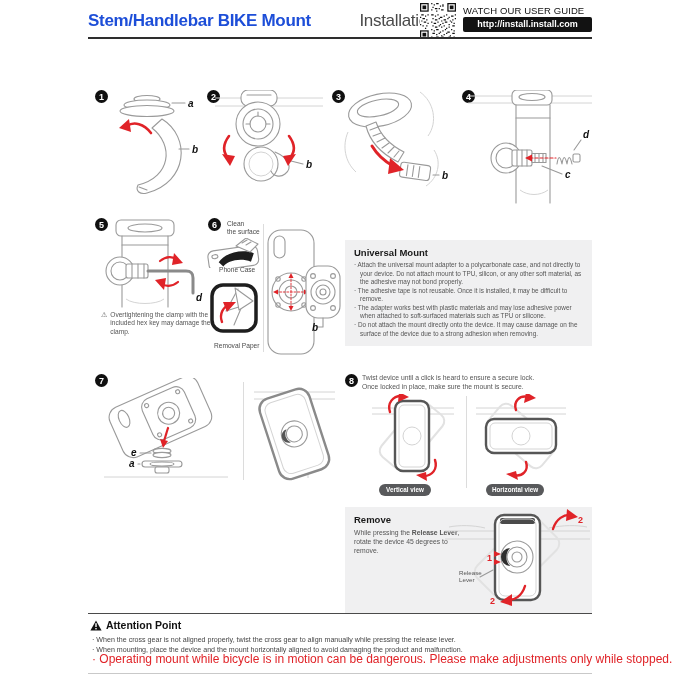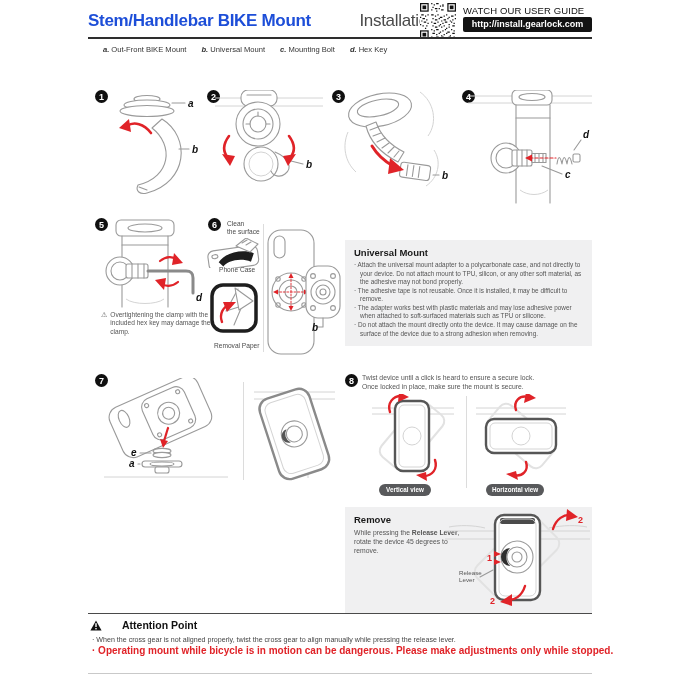--- a/index.html
+++ b/index.html
@@ -49,25 +49,25 @@
   
   .s8text{left:362px;top:374px;font-size:6.8px;color:#555;line-height:8.6px;}
   .pill{background:#58595b;color:#fff;border-radius:6.5px;font-size:6.3px;font-weight:700;
     text-align:center;line-height:12px;height:12px;}
   
   .removebox{left:345px;top:507px;width:247px;height:106px;}
   .rm-text{font-size:6.8px;color:#555;line-height:9px;width:108px;}
   
   .att-rule-top{left:88px;top:613px;width:504px;height:1px;background:#4a4a4a;}
   .att-rule-bot{left:88px;top:673px;width:504px;height:1px;background:#c9c9c9;}
-  .att-title{left:90px;top:619px;display:flex;align-items:center;gap:20px;
+  .att-title{left:90px;top:619px;display:flex;align-items:center;gap:4px;
     font-size:10.5px;font-weight:800;color:#111;}
   .att-bullets{left:92px;top:636px;font-size:7.1px;color:#454545;line-height:9.6px;}
   .att-bullets div::before{content:"· ";}
-  .att-red{color:#e02328;font-weight:700;font-size:10px;}
+  .att-red{color:#e02328;font-weight:400;font-size:12px;}
   .att-red::before{content:"· ";}
 </style>
 </head>
 <body>
 
 <div class="abs title"><b>Stem/Handlebar BIKE Mount</b><span> Installation</span></div>
 
 <svg class="abs qr" width="36" height="36" viewBox="0 0 29 29">
   <rect x="0" y="0" width="29" height="29" fill="#fff"></rect>
   <g fill="#111">
@@ -77,30 +77,24 @@
     <rect x="1" y="1" width="5" height="5" fill="#fff"></rect>
       <rect x="23" y="1" width="5" height="5" fill="#fff"></rect>
       <rect x="1" y="23" width="5" height="5" fill="#fff"></rect>
     <rect x="2" y="2" width="3" height="3"></rect>
       <rect x="24" y="2" width="3" height="3"></rect>
       <rect x="2" y="24" width="3" height="3"></rect>
     <path d="M9 0h1v1h-1z M11 1h1v1h-1z M13 0h2v1h-2z M16 2h1v1h-1z M18 1h1v2h-1z M10 3h1v1h-1z M12 4h2v1h-2z M15 4h1v1h-1z M17 5h2v1h-2z M9 5h1v1h-1z M13 6h1v1h-1z M1 9h2v1h-2z M4 10h1v1h-1z M6 9h1v1h-1z M0 11h1v1h-1z M2 12h2v1h-2z M5 13h1v1h-1z M1 14h1v1h-1z M3 15h2v1h-2z M6 16h1v1h-1z M0 17h1v1h-1z M2 18h1v1h-1z M5 18h1v1h-1z M4 20h1v1h-1z M9 9h2v1h-2z M12 10h1v1h-1z M14 9h1v1h-1z M16 11h2v1h-2z M19 10h1v1h-1z M21 9h1v1h-1z M23 11h1v1h-1z M25 10h2v1h-2z M28 9h1v1h-1z M10 12h1v1h-1z M12 13h2v1h-2z M15 12h1v1h-1z M17 14h1v1h-1z M19 13h2v1h-2z M22 12h1v1h-1z M24 14h1v1h-1z M26 13h1v1h-1z M28 12h1v1h-1z M9 15h1v1h-1z M11 16h2v1h-2z M14 15h1v1h-1z M16 17h1v1h-1z M18 16h1v1h-1z M20 15h2v1h-2z M23 17h1v1h-1z M25 15h1v1h-1z M27 16h1v1h-1z M10 18h1v1h-1z M12 19h2v1h-2z M15 18h1v1h-1z M17 19h1v1h-1z M19 18h1v1h-1z M21 20h1v1h-1z M23 19h1v1h-1z M26 18h2v1h-2z M9 21h1v1h-1z M11 22h1v1h-1z M13 21h2v1h-2z M16 23h1v1h-1z M18 22h1v1h-1z M20 21h1v1h-1z M22 23h2v1h-2z M25 21h1v1h-1z M27 22h1v1h-1z M10 24h2v1h-2z M13 25h1v1h-1z M15 24h1v1h-1z M17 26h1v1h-1z M19 25h1v1h-1z M21 24h1v1h-1z M24 26h1v1h-1z M26 24h2v1h-2z M9 27h1v1h-1z M11 28h1v1h-1z M13 27h2v1h-2z M16 28h1v1h-1z M18 27h1v1h-1z M20 28h1v1h-1z M23 27h1v1h-1z M25 28h1v1h-1z M27 27h1v1h-1z"></path>
   </g>
 </svg>
 <div class="abs watch">WATCH OUR USER GUIDE</div>
-<div class="abs urlbox">http://install.gearlock.com</div>
+<div class="abs urlbox">http://install.install.com</div>
 <div class="abs hdr-rule"></div>
 
 <div class="abs legend">
-  <div class="row">
-    <span><span class="lkey">a.</span><span>Out-Front BIKE Mount</span></span>
-    <span><span class="lkey">b.</span><span>Universal Mount</span></span>
-    <span><span class="lkey">c.</span><span>Mounting Bolt</span></span>
-    <span><span class="lkey">d.</span><span>Hex Key</span></span>
-  </div>
 </div>
 
 <div class="abs badge" style="left:95px;top:90px;">1</div>
 <div class="abs badge" style="left:207px;top:90px;">2</div>
 <div class="abs badge" style="left:332px;top:90px;">3</div>
 <div class="abs badge" style="left:462px;top:90px;">4</div>
 <div class="abs badge" style="left:95px;top:218px;">5</div>
 <div class="abs badge" style="left:208px;top:218px;">6</div>
 <div class="abs badge" style="left:95px;top:374px;">7</div>
 <div class="abs badge" style="left:345px;top:374px;">8</div>
@@ -392,15 +386,16 @@
 <div class="abs att-title">
   <svg width="12" height="11" viewBox="0 0 12 11">
     <polygon points="6,0.5 11.6,10.5 0.4,10.5" fill="#111"></polygon>
     <rect x="5.3" y="3.2" width="1.4" height="3.8" fill="#fff"></rect>
     <rect x="5.3" y="8" width="1.4" height="1.4" fill="#fff"></rect>
   </svg>
   <span>Attention Point</span>
 </div>
 <div class="abs att-bullets">
   <div>When the cross gear is not aligned properly, twist the cross gear to align manually while pressing the release lever.</div>
+  <div>When mounting, place the device and the mount horizontally aligned to avoid damaging the product and malfunction.</div>
   <div class="att-red">Operating mount while bicycle is in motion can be dangerous. Please make adjustments only while stopped.</div>
 </div>
 <div class="abs att-rule-bot"></div>
 
 </body></html>

